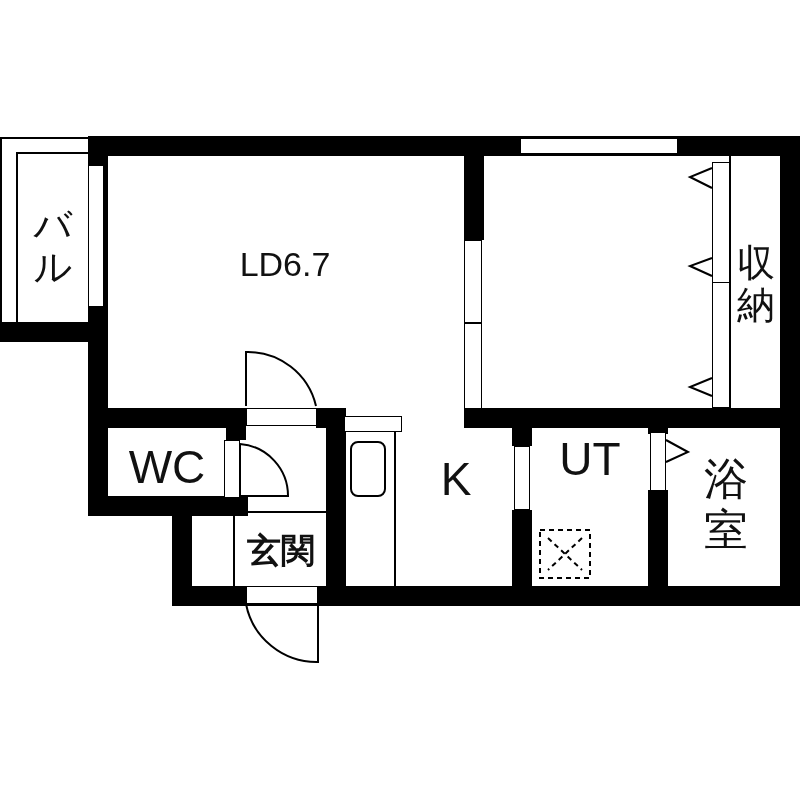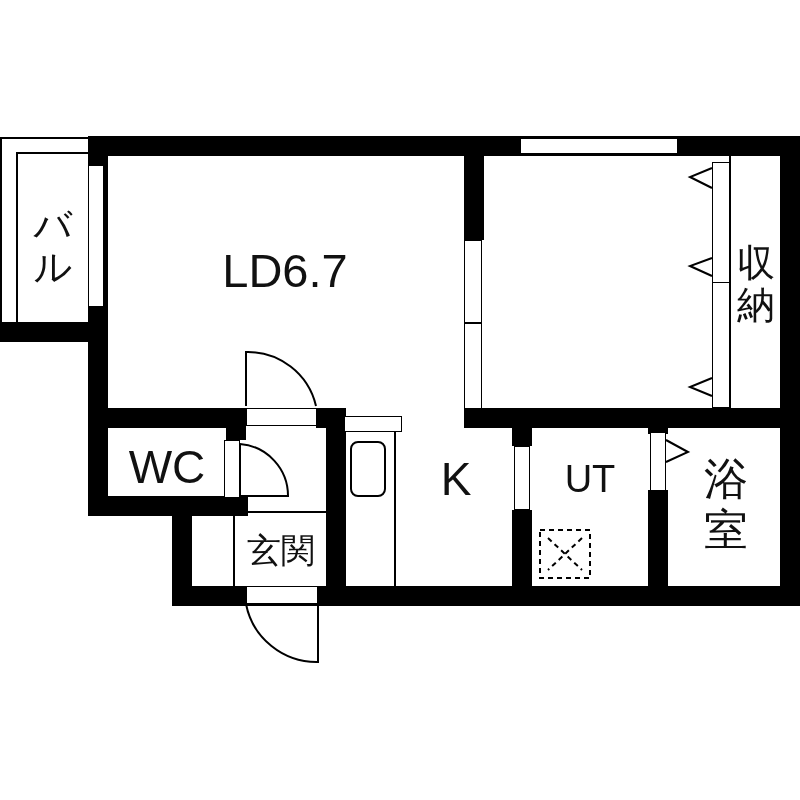--- a/index.html
+++ b/index.html
@@ -108,24 +108,24 @@
       <path d="M666 440 L688 452 L666 462"></path>
     </g>
 
     <g stroke="#000" stroke-width="2" fill="none" stroke-dasharray="5 4">
       <rect x="540" y="530" width="50" height="48"></rect>
       <line x1="548" y1="538" x2="582" y2="570"></line>
       <line x1="582" y1="538" x2="548" y2="570"></line>
     </g>
   </svg>
 
-  <div class="label" style="left:190px;top:247px;width:190px;font-size:47px;">LD6.7</div>
+  <div class="label" style="left:190px;top:247px;width:190px;font-size:34px;">LD6.7</div>
   <div class="label" style="left:108px;top:444px;width:118px;font-size:46px;">WC</div>
-  <div class="label" style="left:234px;top:533px;width:94px;font-size:34px;">玄関</div>
+  <div class="label" style="left:234px;top:533px;width:94px;font-size:34px;font-weight:bold;">玄関</div>
   <div class="vlabel" style="left:406px;top:452px;width:100px;font-size:46px;line-height:1.2;">
     <div>K</div>
   </div>
-  <div class="label" style="left:536px;top:460px;width:108px;font-size:38px;">UT</div>
+  <div class="label" style="left:536px;top:436px;width:108px;font-size:46px;">UT</div>
   <div class="vlabel" style="left:686px;top:454px;width:80px;font-size:44px;line-height:1.15;">
     <div>浴</div>
     <div>室</div>
   </div>
 </div>
 
 </body></html>

